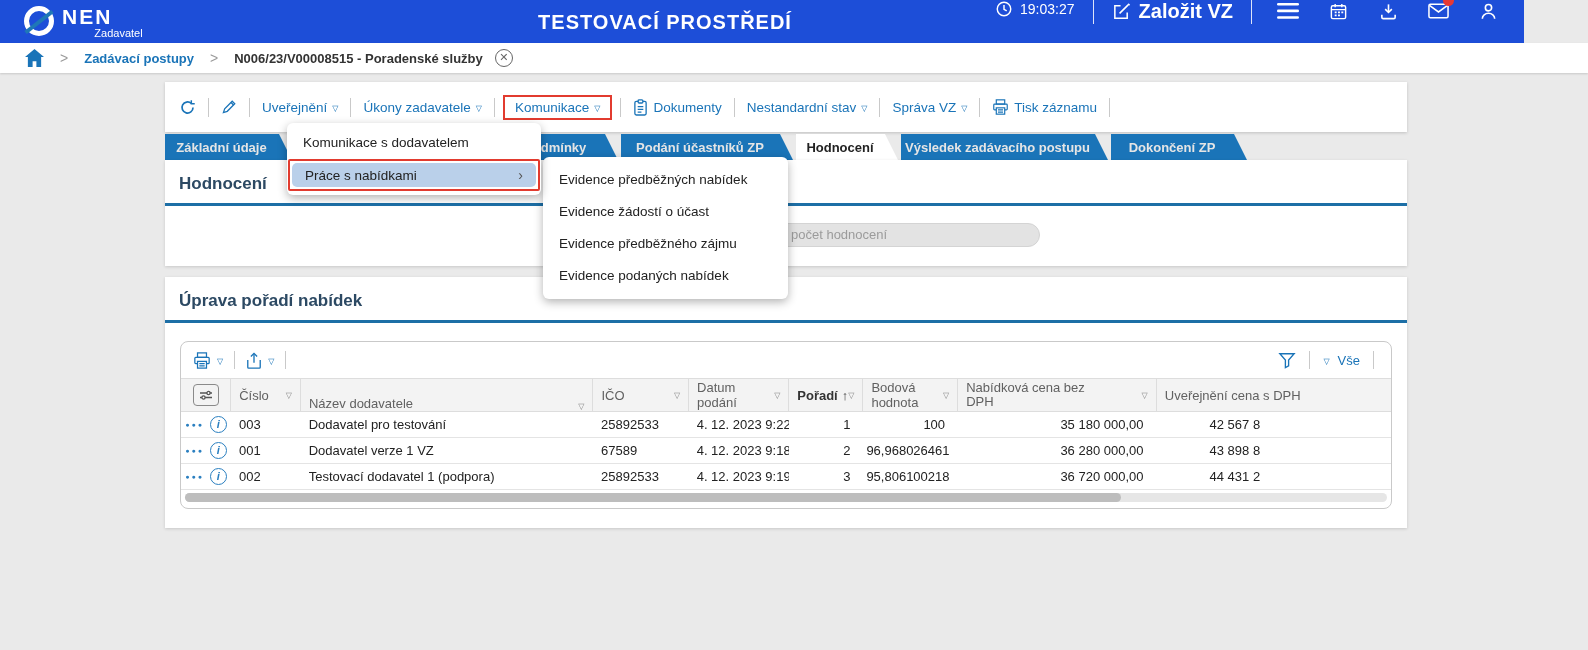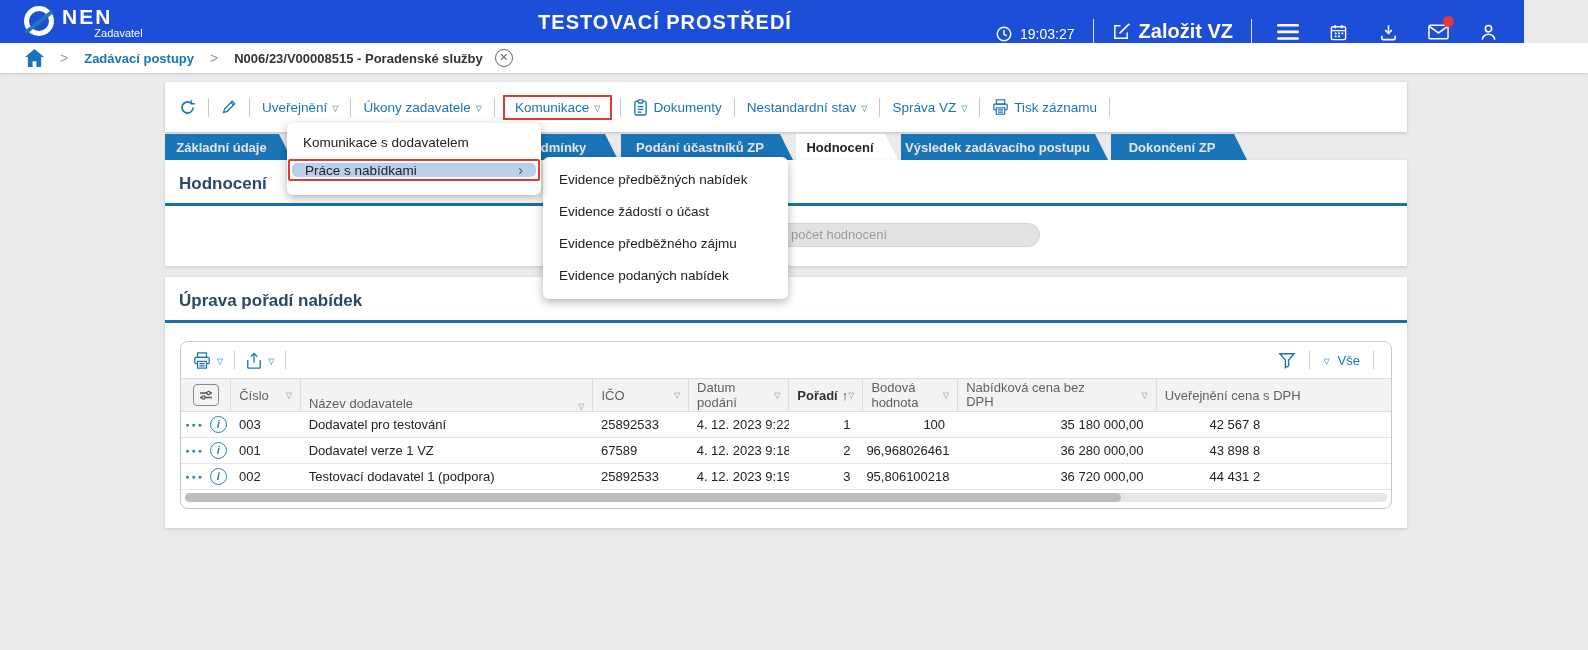--- a/index.html
+++ b/index.html
@@ -8,21 +8,21 @@
   svg { display:block; }
 
   
   .topbar { position:absolute; left:0; top:0; width:1524px; height:43px; background:#1d4ed8; color:#fff; }
   .logo-wrap { position:absolute; left:24px; top:6px; display:flex; align-items:flex-start; }
   .logo-ring { width:30px; height:30px; border:5px solid #fff; border-radius:50%; position:relative; }
   .logo-ring::after { content:""; position:absolute; left:-7px; top:9px; width:34px; height:4px; background:#1f78b7; transform:rotate(-38deg); }
   .brand { font-size:21px; font-weight:bold; letter-spacing:2px; margin-left:8px; line-height:22px; }
   .brand-sub { font-size:11px; margin-left:-18px; margin-top:21px; }
   .env-title { position:absolute; left:480px; top:11px; width:370px; text-align:center; font-size:20px; font-weight:bold; letter-spacing:1px; }
-  .top-right { position:absolute; right:18px; top:0; height:43px; display:flex; align-items:flex-end; gap:14px; }
+  .top-right { position:absolute; right:18px; top:0; height:43px; display:flex; align-items:flex-start; gap:14px; }
   .top-right .vdiv { width:1px; height:24px; background:rgba(255,255,255,.85); margin:0 4px; }
   .time-box { display:flex; align-items:center; gap:7px; font-size:14px; }
   .createvz { display:flex; align-items:center; gap:8px; font-size:20px; font-weight:bold; cursor:pointer; }
   .top-icon { position:relative; width:22px; height:22px; display:flex; align-items:center; justify-content:center; cursor:pointer; margin:0 7px; }
   .mail-dot { position:absolute; right:-5px; top:-5px; width:11px; height:11px; border-radius:50%; background:#e53935; }
 
   
   .crumb-bar { position:absolute; left:0; top:43px; width:1588px; height:30px; background:#fff; display:flex; align-items:center; box-shadow:0 1px 2px rgba(0,0,0,.15); }
   .crumb-bar .home { margin-left:25px; color:#1a74b8; }
   .crumb-sep { color:#9a9a9a; font-size:14px; margin:0 16px; }
@@ -73,21 +73,21 @@
   .info-ic { width:17px; height:17px; border:1.5px solid #2a7fc0; border-radius:50%; font-size:11px; font-style:italic; font-weight:bold; text-align:center; line-height:14px; cursor:pointer; }
   .sort-arrow { font-size:13px; color:#333; margin-left:4px; }
   .wrapcap { width:132px; line-height:14px; white-space:normal; }
   .hscroll { position:absolute; left:4px; right:4px; bottom:6px; height:9px; background:#e6e6e6; border-radius:5px; }
   .hthumb { position:absolute; left:0; top:0; height:9px; width:936px; background:#bdbdbd; border-radius:5px; cursor:pointer; }
 
   
   .menu1 { position:absolute; left:287px; top:123px; width:254px; height:72px; background:#fff; border-radius:6px; box-shadow:0 3px 10px rgba(0,0,0,.3); z-index:50; padding-top:4px; }
   .menu-item { height:31px; display:flex; align-items:center; padding:0 16px; font-size:13.5px; font-weight:500; color:#222; cursor:pointer; }
   .mi-hl-wrap { border:2px solid #e23b2f; border-radius:2px; margin:1px 1px 0 1px; }
-  .mi-hl { background:#bad0ea; border-radius:5px; margin:2px; height:14px; display:flex; align-items:center; padding:2px 13px; font-size:13.5px; font-weight:500; color:#222; cursor:pointer; }
+  .mi-hl { background:#bad0ea; border-radius:5px; margin:2px; height:14px; display:flex; align-items:center; padding:12px 13px; font-size:13.5px; font-weight:500; color:#222; cursor:pointer; }
   .mi-hl .chev { margin-left:auto; color:#555; font-size:14px; }
   .menu2 { position:absolute; left:543px; top:157px; width:245px; height:142px; background:#fff; border-radius:6px; box-shadow:0 3px 10px rgba(0,0,0,.3); z-index:49; padding-top:6px; }
   .menu2 .menu-item { height:32px; }
 </style>
 </head>
 <body>
 
 <div class="topbar">
   <div class="logo-wrap">
     <div class="logo-ring"></div>

